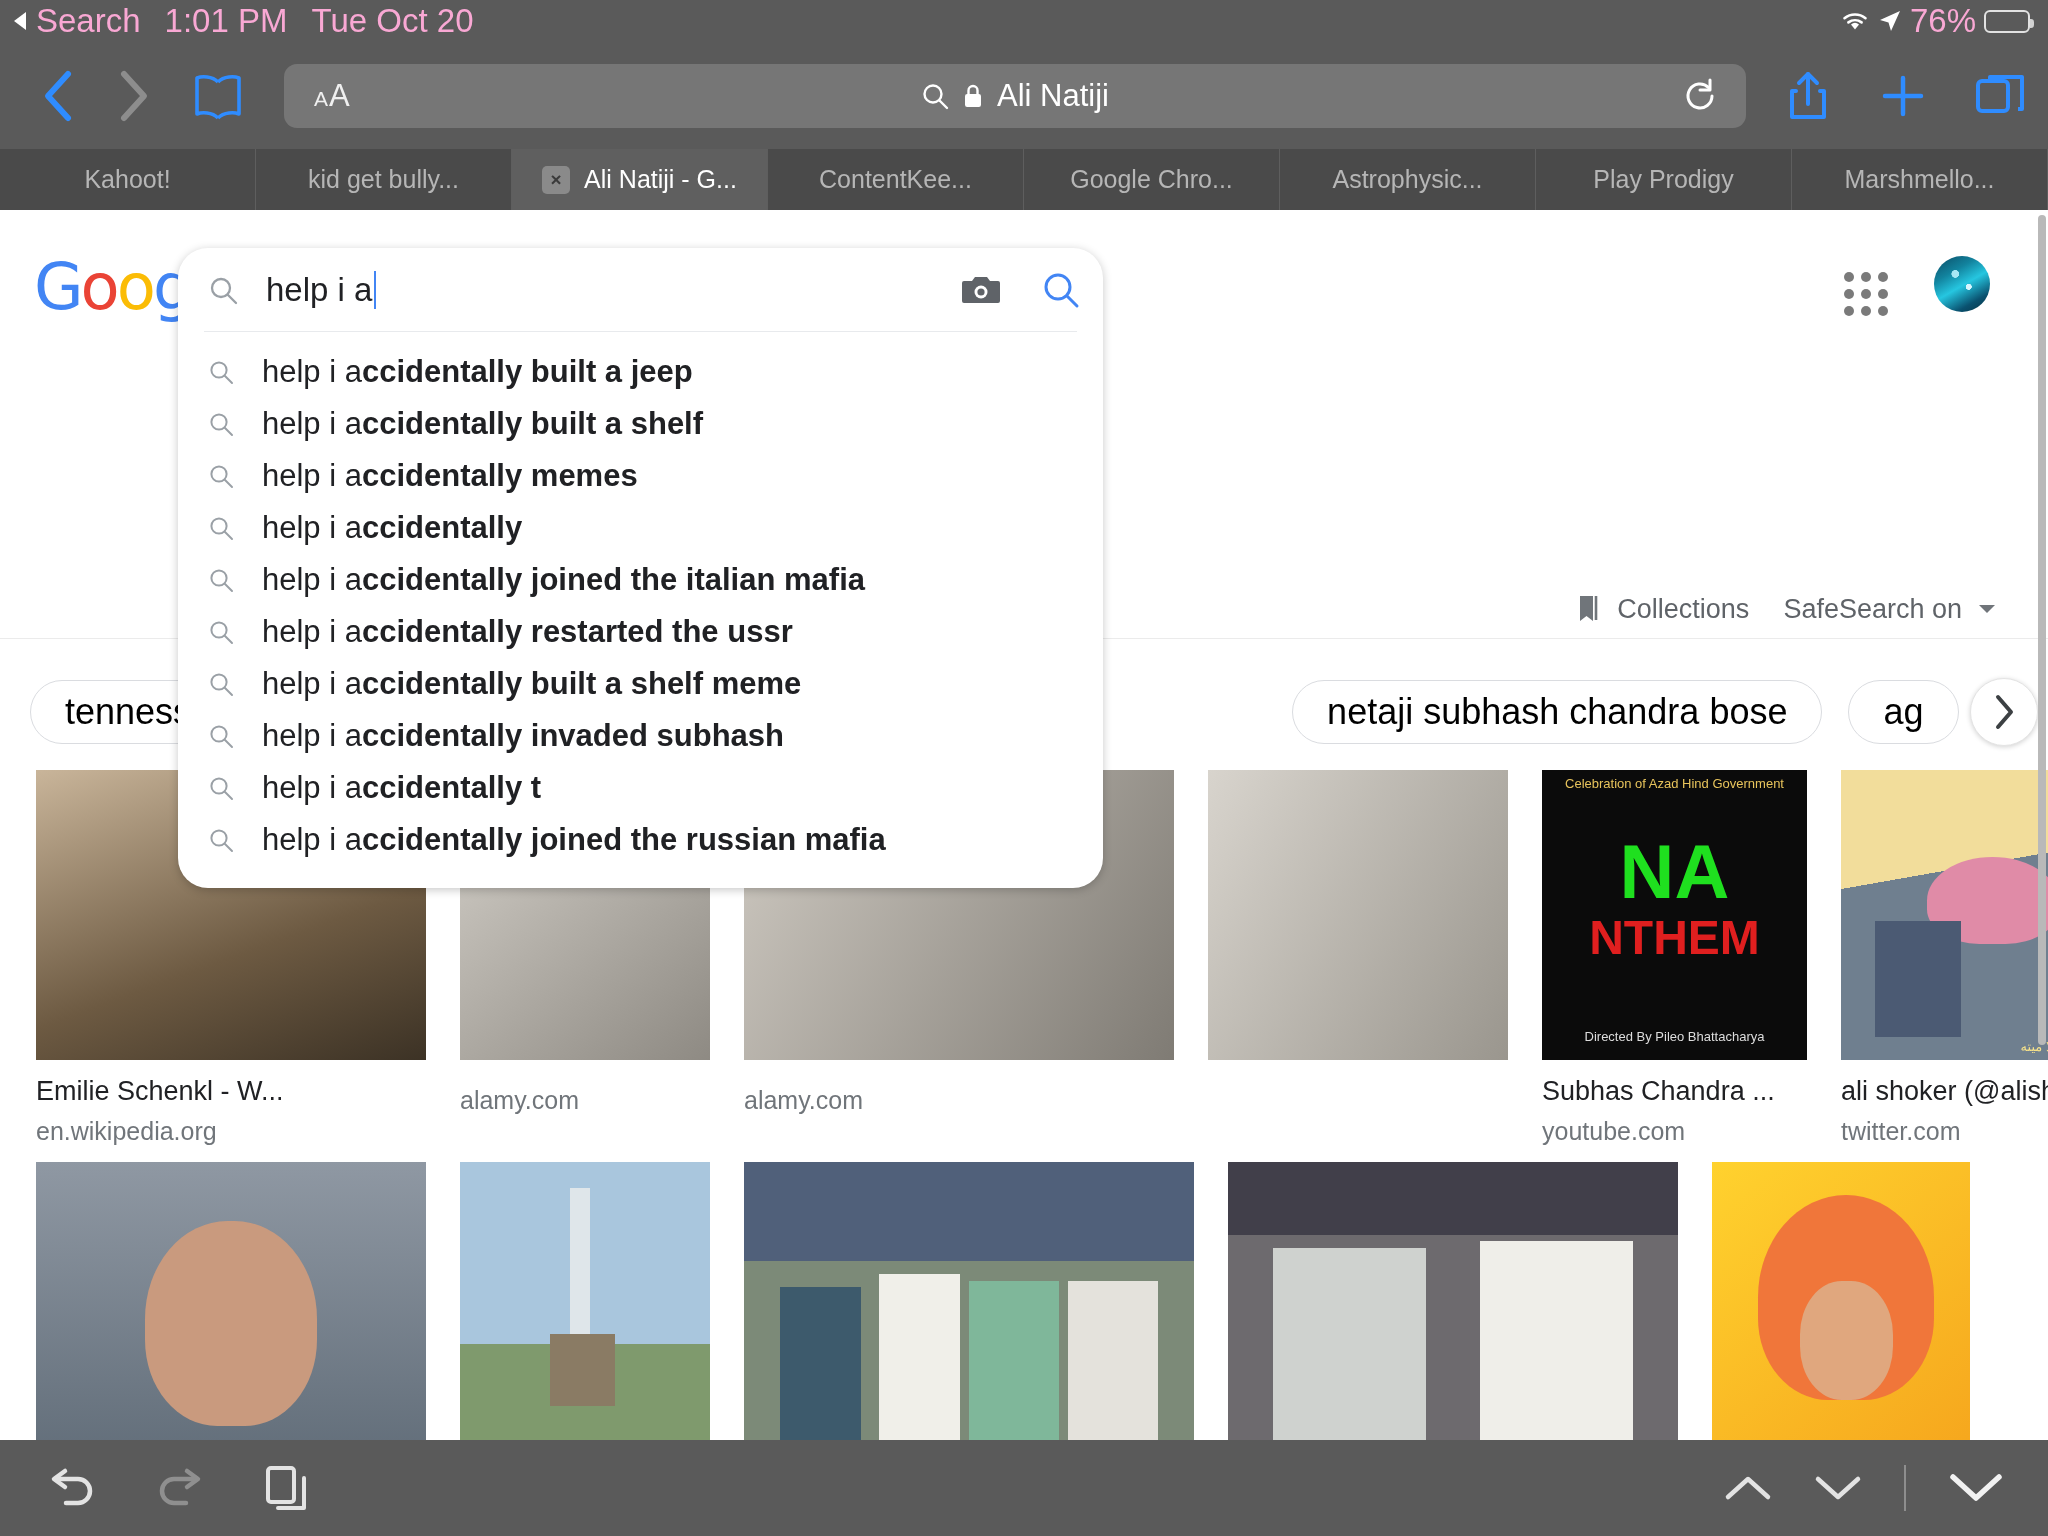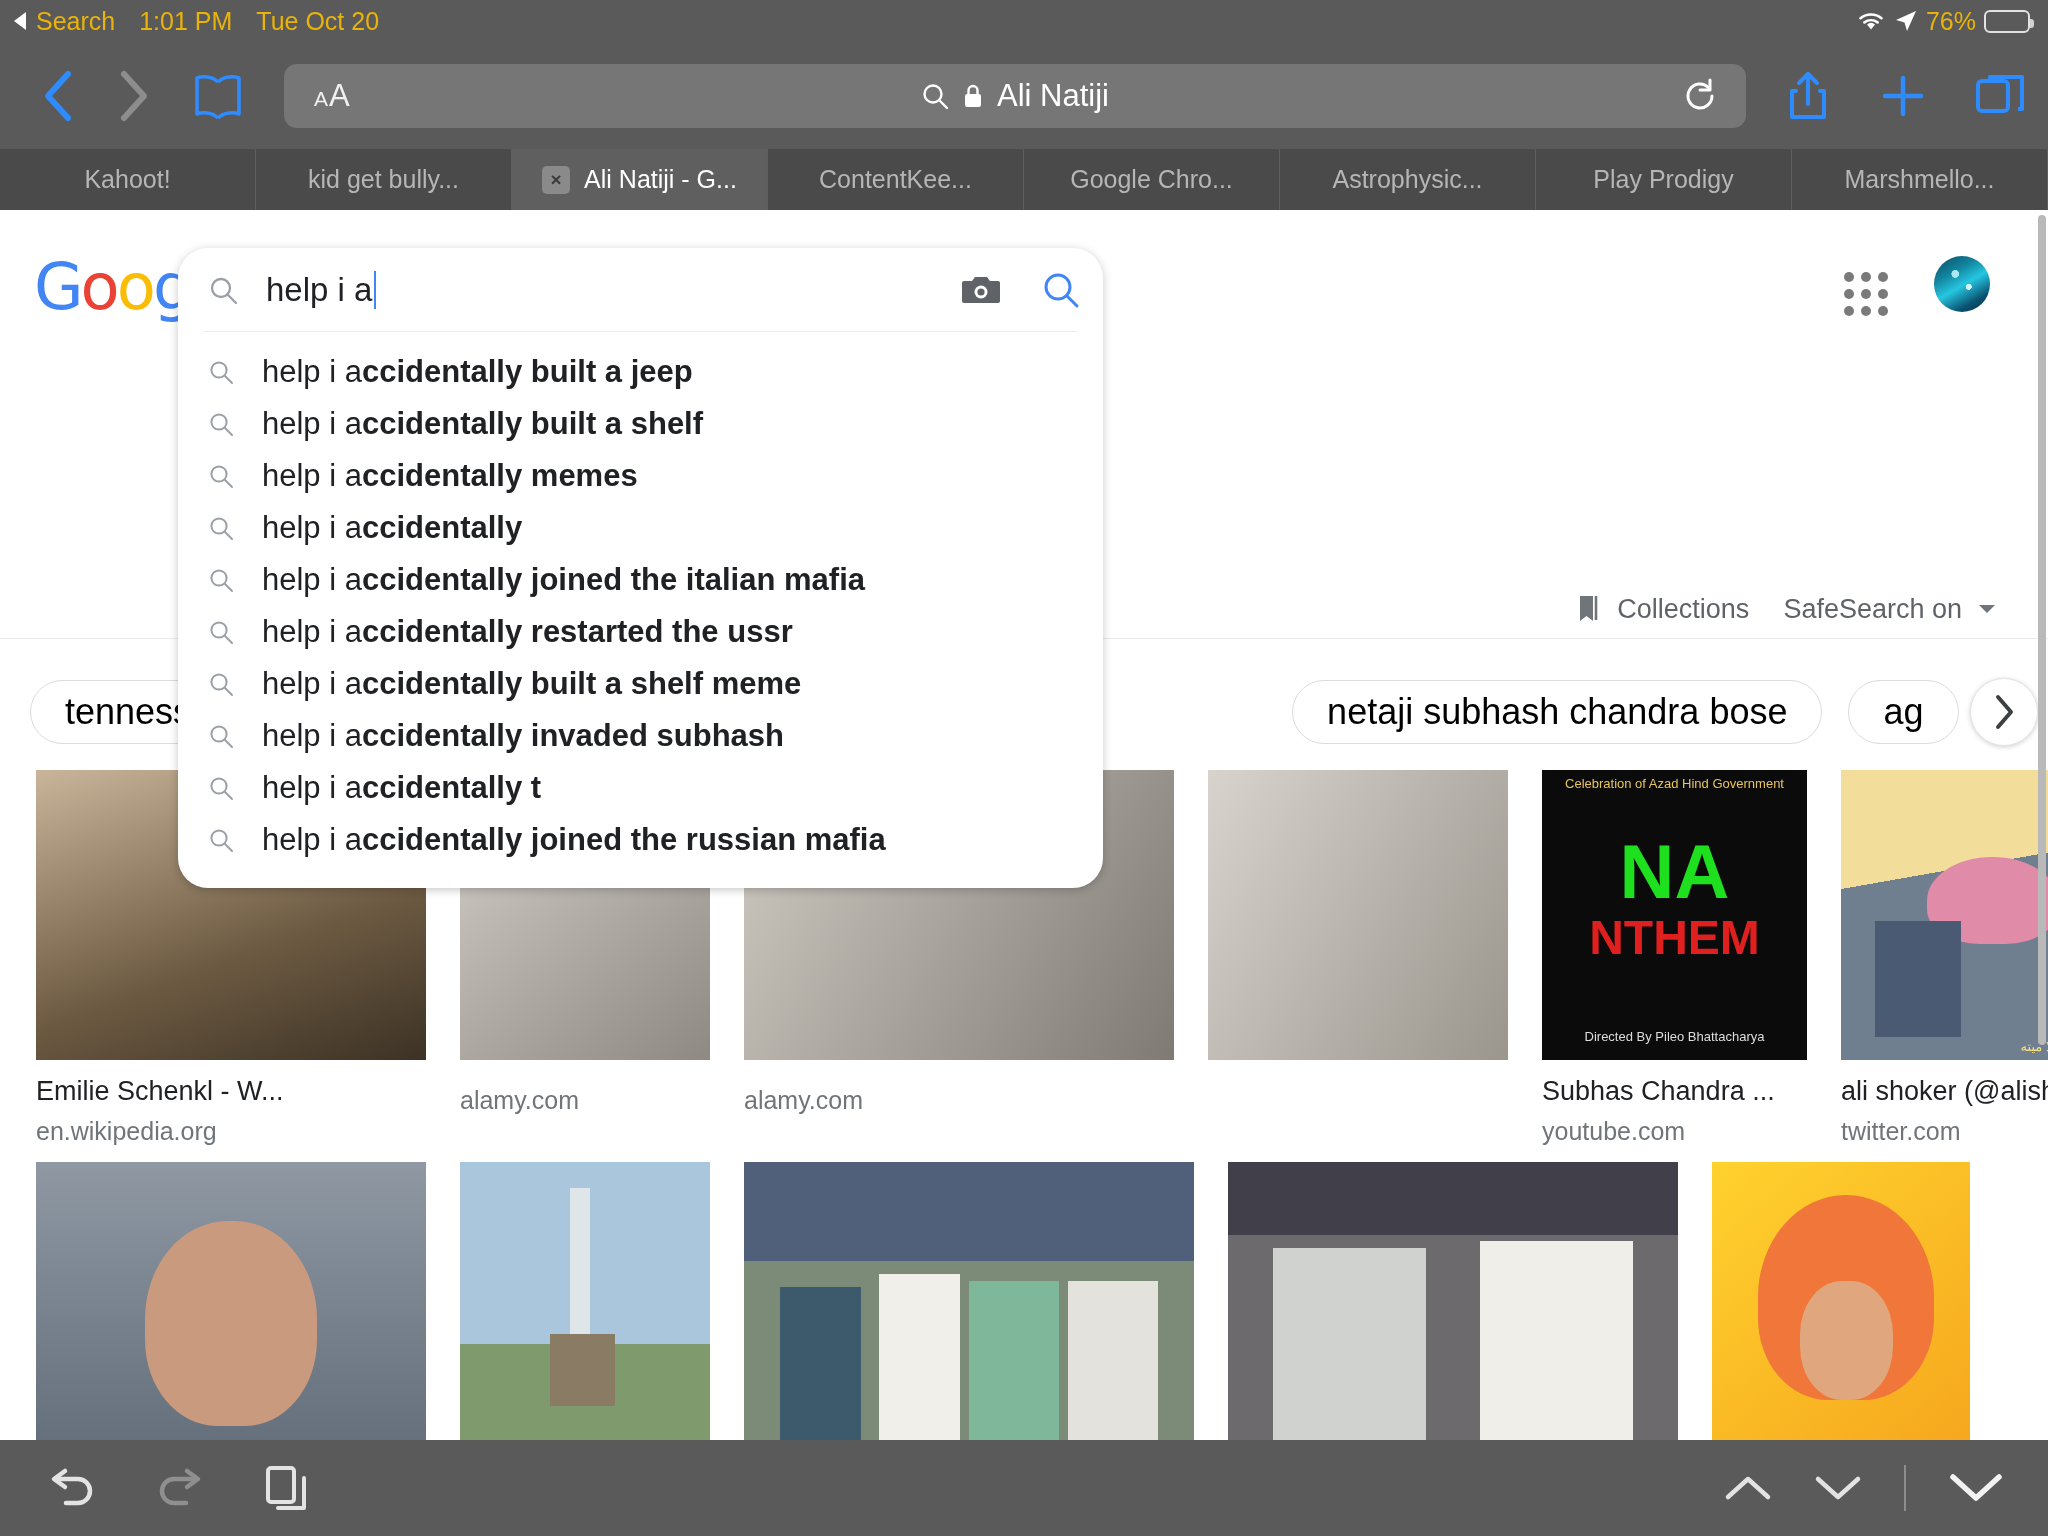--- a/index.html
+++ b/index.html
@@ -6,22 +6,22 @@
   html, body {
     width: 2048px; height: 1536px;
     font-family: "Liberation Sans", sans-serif;
     background: #fff; overflow: hidden;
   }
   #root { position: relative; width: 2048px; height: 1536px; }
 
   
   .statusbar {
     position: absolute; left: 0; top: 0; width: 2048px; height: 42px;
-    background: #5a5a5a; color: #eab308;
-    display: flex; align-items: center; font-size: 25px;
+    background: #5a5a5a; color: #f9a8d4;
+    display: flex; align-items: center; font-size: 33px;
   }
   .sb-left { display: flex; align-items: center; gap: 10px; padding-left: 14px; }
   .sb-back-tri {
     width: 0; height: 0;
     border-top: 9px solid transparent; border-bottom: 9px solid transparent;
     border-right: 12px solid #fff;
   }
   .sb-right {
     margin-left: auto; display: flex; align-items: center;
     gap: 8px; padding-right: 18px;

